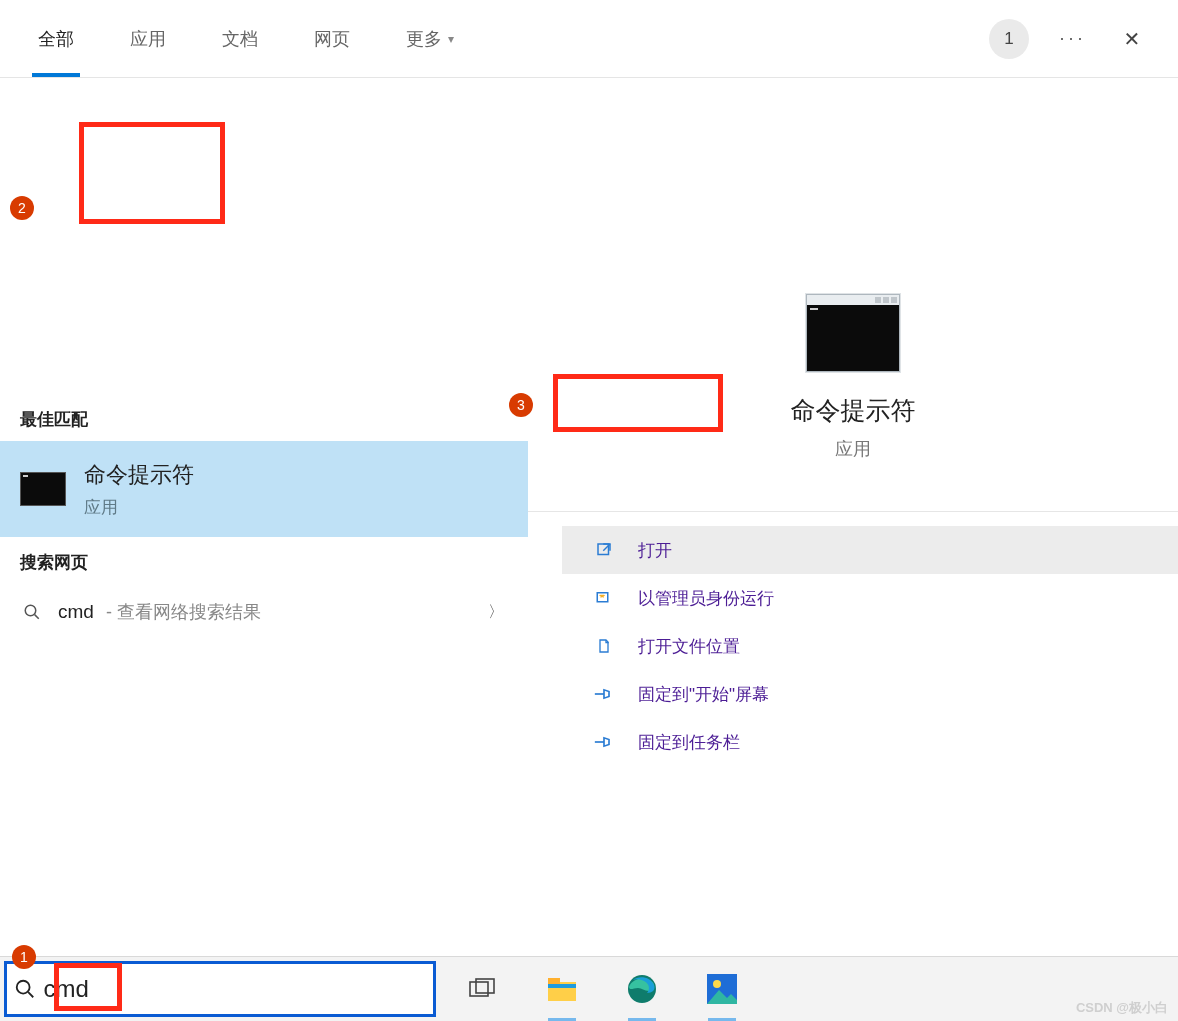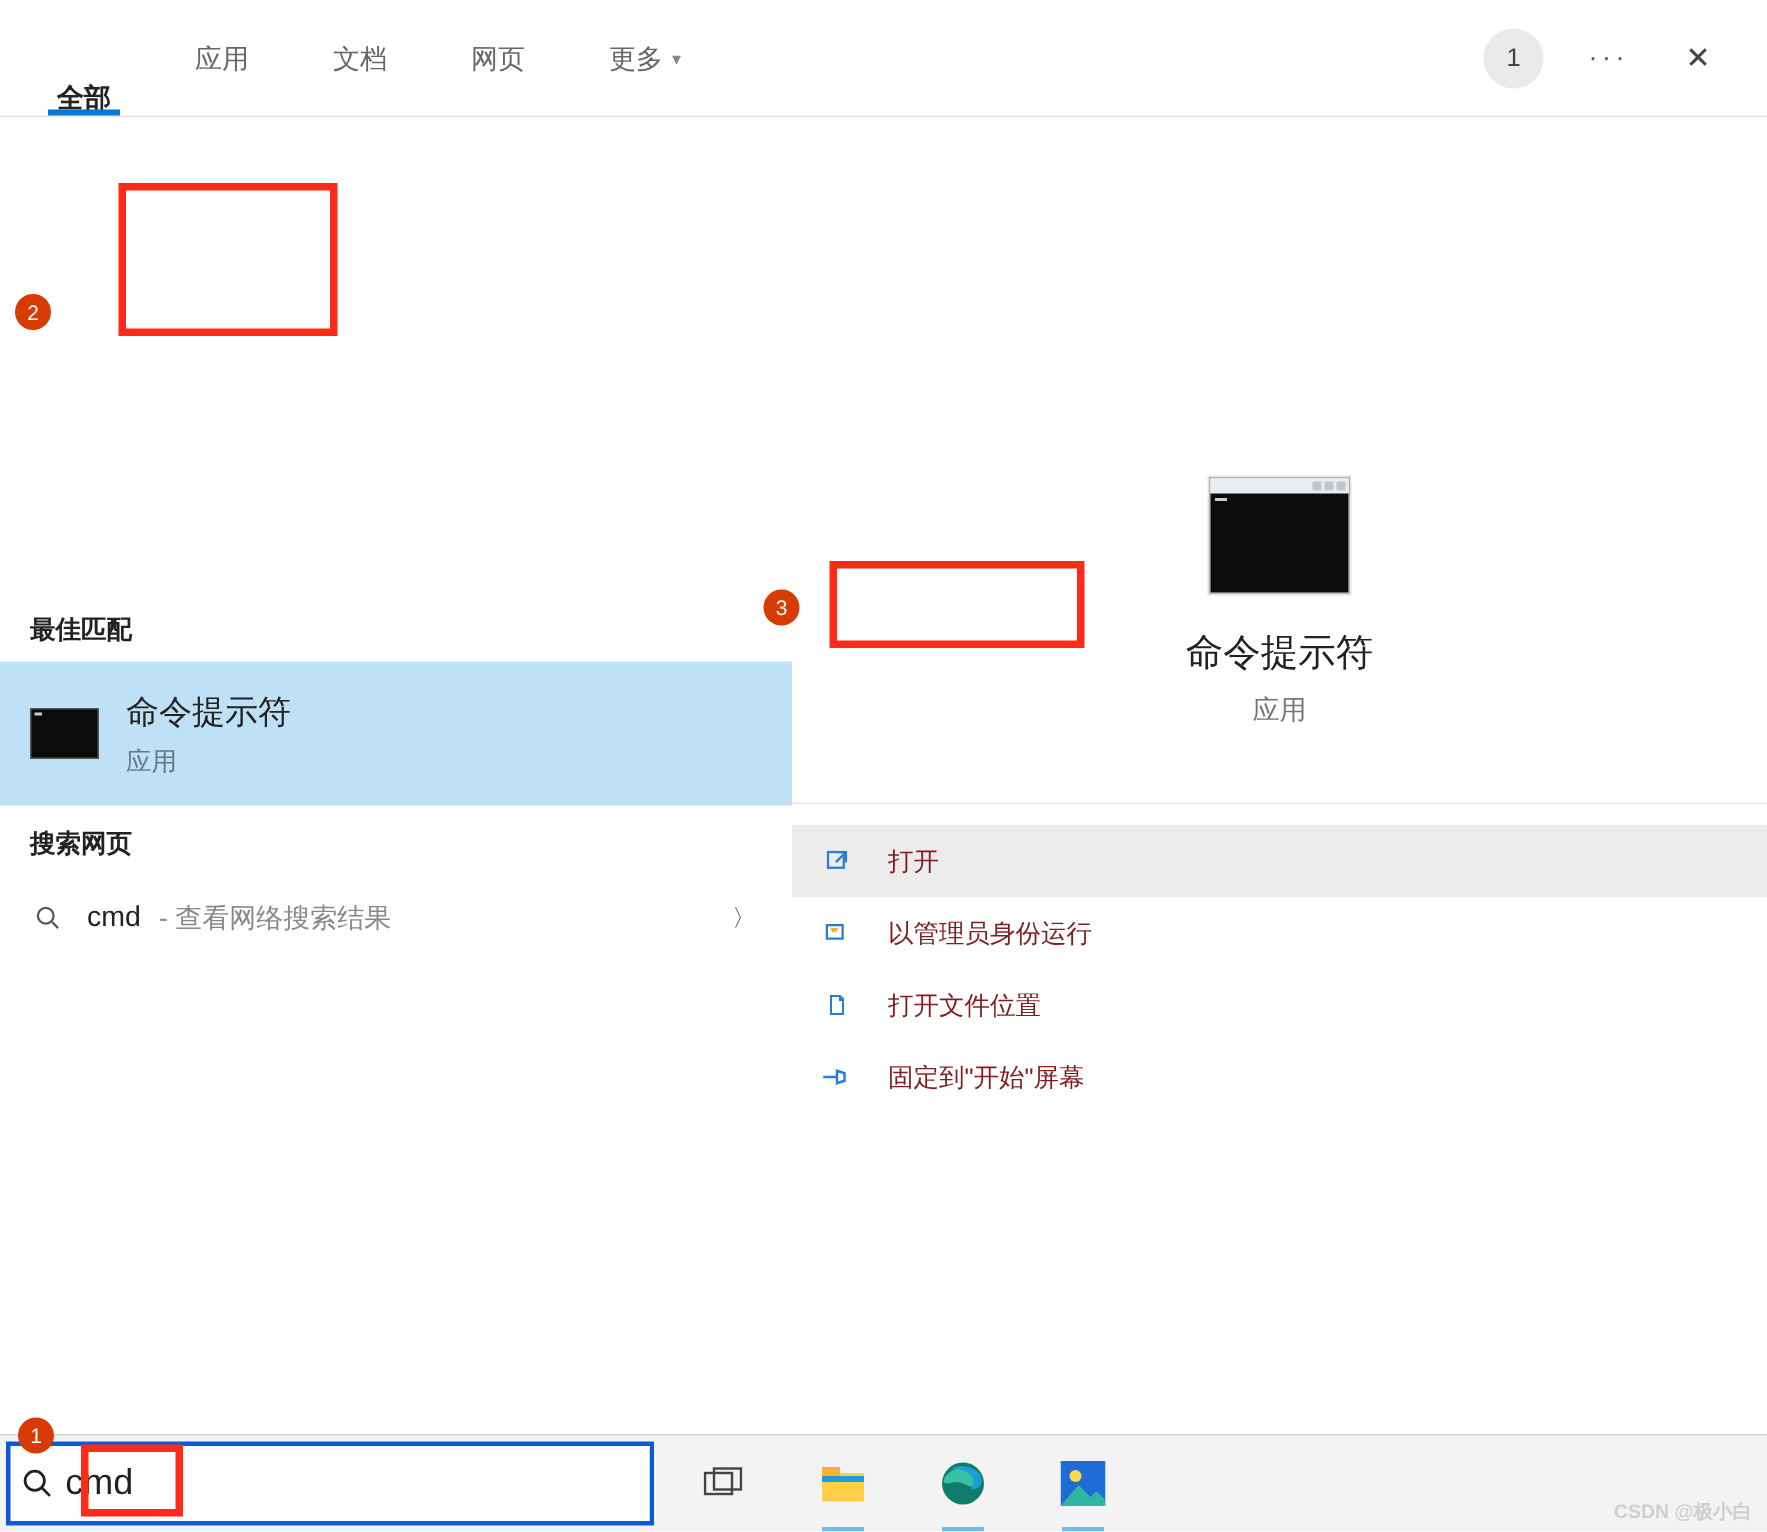--- a/index.html
+++ b/index.html
@@ -2,21 +2,21 @@
 <html><head>
   <meta charset="utf-8">
   <style>
     * { margin: 0; padding: 0; box-sizing: border-box; font-family: "Microsoft YaHei", "Segoe UI", sans-serif; }
     body { width: 1178px; height: 1021px; background: #fff; position: relative; overflow: hidden; }
 
     
     .header { height: 78px; display: flex; align-items: stretch; border-bottom: 1px solid #e5e5e5; position: relative; background: #fff; }
     .tabs { display: flex; align-items: center; padding-left: 10px; }
     .tab { padding: 0 28px; font-size: 18px; color: #666; height: 100%; display: flex; align-items: center; cursor: pointer; position: relative; }
-    .tab.active { color: #222; font-weight: 700; align-items: flex-end; }
+    .tab.active { color: #222; font-weight: 400; }
     .tab.active::after { content:""; position:absolute; bottom:0; left:22px; right:22px; height:4px; background:#0078d7; }
     .more-caret { margin-left: 6px; font-size: 12px; color:#888; }
 
     .header-right { margin-left: auto; display:flex; align-items:center; gap: 30px; padding-right: 30px; }
     .avatar-badge { width: 40px; height: 40px; border-radius: 50%; background: #eaeaea; display:flex; align-items:center; justify-content:center; font-size:17px; color:#444; }
     .ellipsis { font-size:18px; color:#555; letter-spacing: 3px; }
     .close-btn { font-size: 20px; color:#444; cursor:pointer; width:32px; text-align:center; }
 
     
     .main { display:flex; height: calc(100% - 78px - 65px); align-items: center; }
@@ -50,21 +50,21 @@
     
     .preview-card { width:94px; height:78px; border:1px solid #aeb7be; background:#f6f8f9; display:flex; flex-direction:column; margin-bottom:22px; box-shadow:0 0 0 1px #dfe3e6; }
     .preview-card .titlebar { height:10px; background:#e9edf0; display:flex; justify-content:flex-end; gap:2px; padding:2px 2px; }
     .preview-card .titlebar span{ width:6px; height:6px; background:#c0c6cb; }
     .preview-card .body { flex:1; background:#0b0b0b; position:relative; }
     .preview-card .body::before{ content:""; position:absolute; top:3px; left:3px; width:8px; height:2px; background:#ccc; }
     .preview-title { font-size:25px; color:#222; margin-bottom:10px; }
     .preview-sub { font-size:18px; color:#777; margin-bottom:40px; }
 
     .actions { width:100%; display:flex; flex-direction:column; margin-top:10px; }
-    .action-row { display:flex; align-items:center; height:48px; padding-left:16px; font-size:17px; color:#7f1d1d; cursor:pointer; }
+    .action-row { display:flex; align-items:center; height:48px; padding-left:28px; font-size:17px; color:#4c1d95; cursor:pointer;margin-left:34px; }
     .action-row.selected { background:#ececec; }
     .action-row .aicon { width:28px; margin-right:20px; display:flex; align-items:center; justify-content:center; }
     .action-row svg { display:block; }
 
     
     .taskbar { position:absolute; bottom:0; left:0; right:0; height:65px; background:#f3f3f3; border-top:1px solid #d9d9d9; display:flex; align-items:center; }
     .searchbox-wrap { width:432px; height:56px; margin:4px 8px 4px 4px; border:3px solid #0a5bd3; background:#fff; display:flex; align-items:center; position:relative; }
     .searchbox-wrap .sicon { width:40px; display:flex; align-items:center; justify-content:center; }
     .searchbox { border:none; outline:none; font-size:24px; font-family:"Segoe UI",sans-serif; width:100%; height:100%; color:#222; }
 
@@ -174,20 +174,29 @@
       </div>
       <div class="action-row">
         <span class="aicon">
           <svg width="20" height="16" viewBox="0 0 24 16" fill="none" stroke="#2b7cd3" stroke-width="2">
               <line x1="1" y1="8" x2="12" y2="8"></line>
               <path d="M12 3v10l6-2V5z"></path>
             </svg>
         </span>
         <span>固定到"开始"屏幕</span>
       </div>
+      <div class="action-row">
+        <span class="aicon">
+          <svg width="20" height="16" viewBox="0 0 24 16" fill="none" stroke="#2b7cd3" stroke-width="2">
+              <line x1="1" y1="8" x2="12" y2="8"></line>
+              <path d="M12 3v10l6-2V5z"></path>
+            </svg>
+        </span>
+        <span>固定到任务栏</span>
+      </div>
     </div>
   </div>
 </div>
 
 <div class="taskbar">
   <div class="searchbox-wrap">
     <span class="sicon">
       <svg width="22" height="22" viewBox="0 0 24 24" fill="none" stroke="#222" stroke-width="2">
           <circle cx="10" cy="10" r="7"></circle>
           <line x1="21" y1="21" x2="15.5" y2="15.5"></line>

